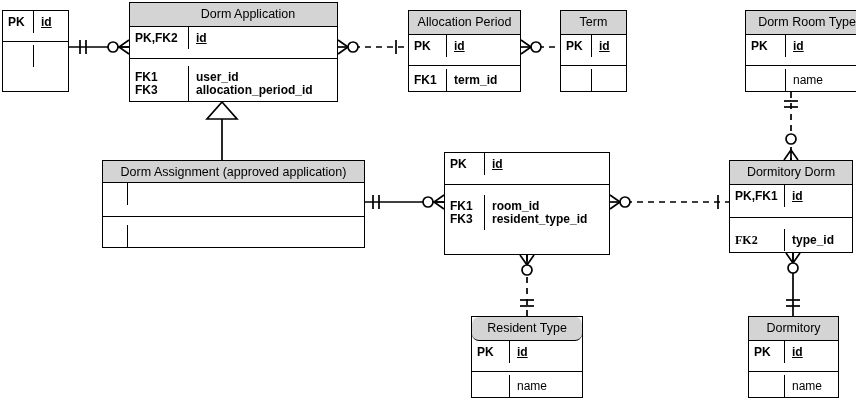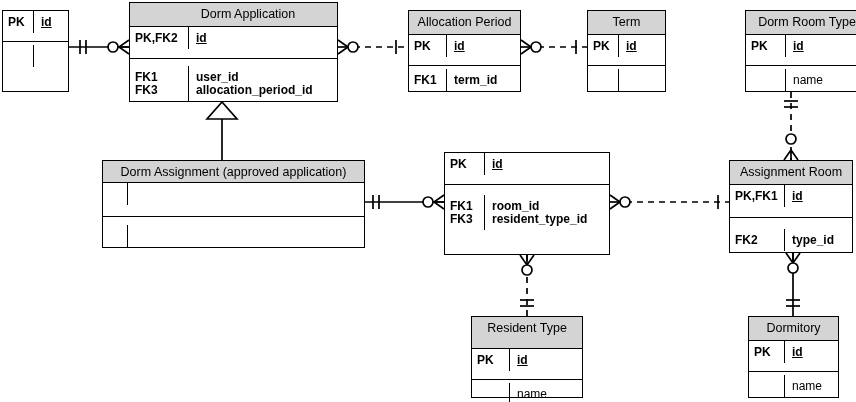--- a/index.html
+++ b/index.html
@@ -215,21 +215,21 @@
         <div class="key-col" style="width:38px;">PK</div>
         <div class="attr-col pk">id</div>
       </div>
       <div class="row divider" style="height:26px;">
         <div class="key-col" style="width:38px;">FK1</div>
         <div class="attr-col fk">term_id</div>
       </div>
     </div>
   </div>
 
-  <div class="entity" style="left:587px; top:10px; width:79px; height:82px;">
+  <div class="entity" style="left:560px; top:10px; width:67px; height:82px;">
     <div class="ent-title" style="height:24px;">Term</div>
     <div class="ent-body">
       <div class="row" style="height:30px;">
         <div class="key-col" style="width:31px;">PK</div>
         <div class="attr-col pk">id</div>
       </div>
       <div class="row divider" style="height:26px;">
         <div class="key-col empty" style="width:31px;">&nbsp;</div>
         <div class="attr-col empty">&nbsp;</div>
       </div>
@@ -273,35 +273,35 @@
       <div class="row divider" style="height:46px;">
         <div class="key-col" style="width:40px; white-space:pre;">FK1
 FK3</div>
         <div class="attr-col fk" style="white-space:pre;">room_id
 resident_type_id</div>
       </div>
     </div>
   </div>
 
   <div class="entity" style="left:729px; top:160px; width:124px; height:93px;">
-    <div class="ent-title" style="height:24px;">Assignment Room</div>
+    <div class="ent-title" style="height:24px;">Dormitory Dorm</div>
     <div class="ent-body">
       <div class="row" style="height:32px;">
         <div class="key-col" style="width:55px;">PK,FK1</div>
         <div class="attr-col pk">id</div>
       </div>
       <div class="row divider" style="height:34px;">
-        <div class="key-col" style="width:55px;">FK2</div>
+        <div class="key-col" style="width:55px;font-family:Liberation Serif, serif;">FK2</div>
         <div class="attr-col fk">type_id</div>
       </div>
     </div>
   </div>
 
   <div class="entity" style="left:471px; top:316px; width:112px; height:82px;">
-    <div class="ent-title" style="height:32px;">Resident Type</div>
+    <div class="ent-title" style="height:24px;border-radius:7px;">Resident Type</div>
     <div class="ent-body">
       <div class="row" style="height:30px;">
         <div class="key-col" style="width:38px;">PK</div>
         <div class="attr-col pk">id</div>
       </div>
       <div class="row divider" style="height:26px;">
         <div class="key-col empty" style="width:38px;">&nbsp;</div>
         <div class="attr-col plain">name</div>
       </div>
     </div>

